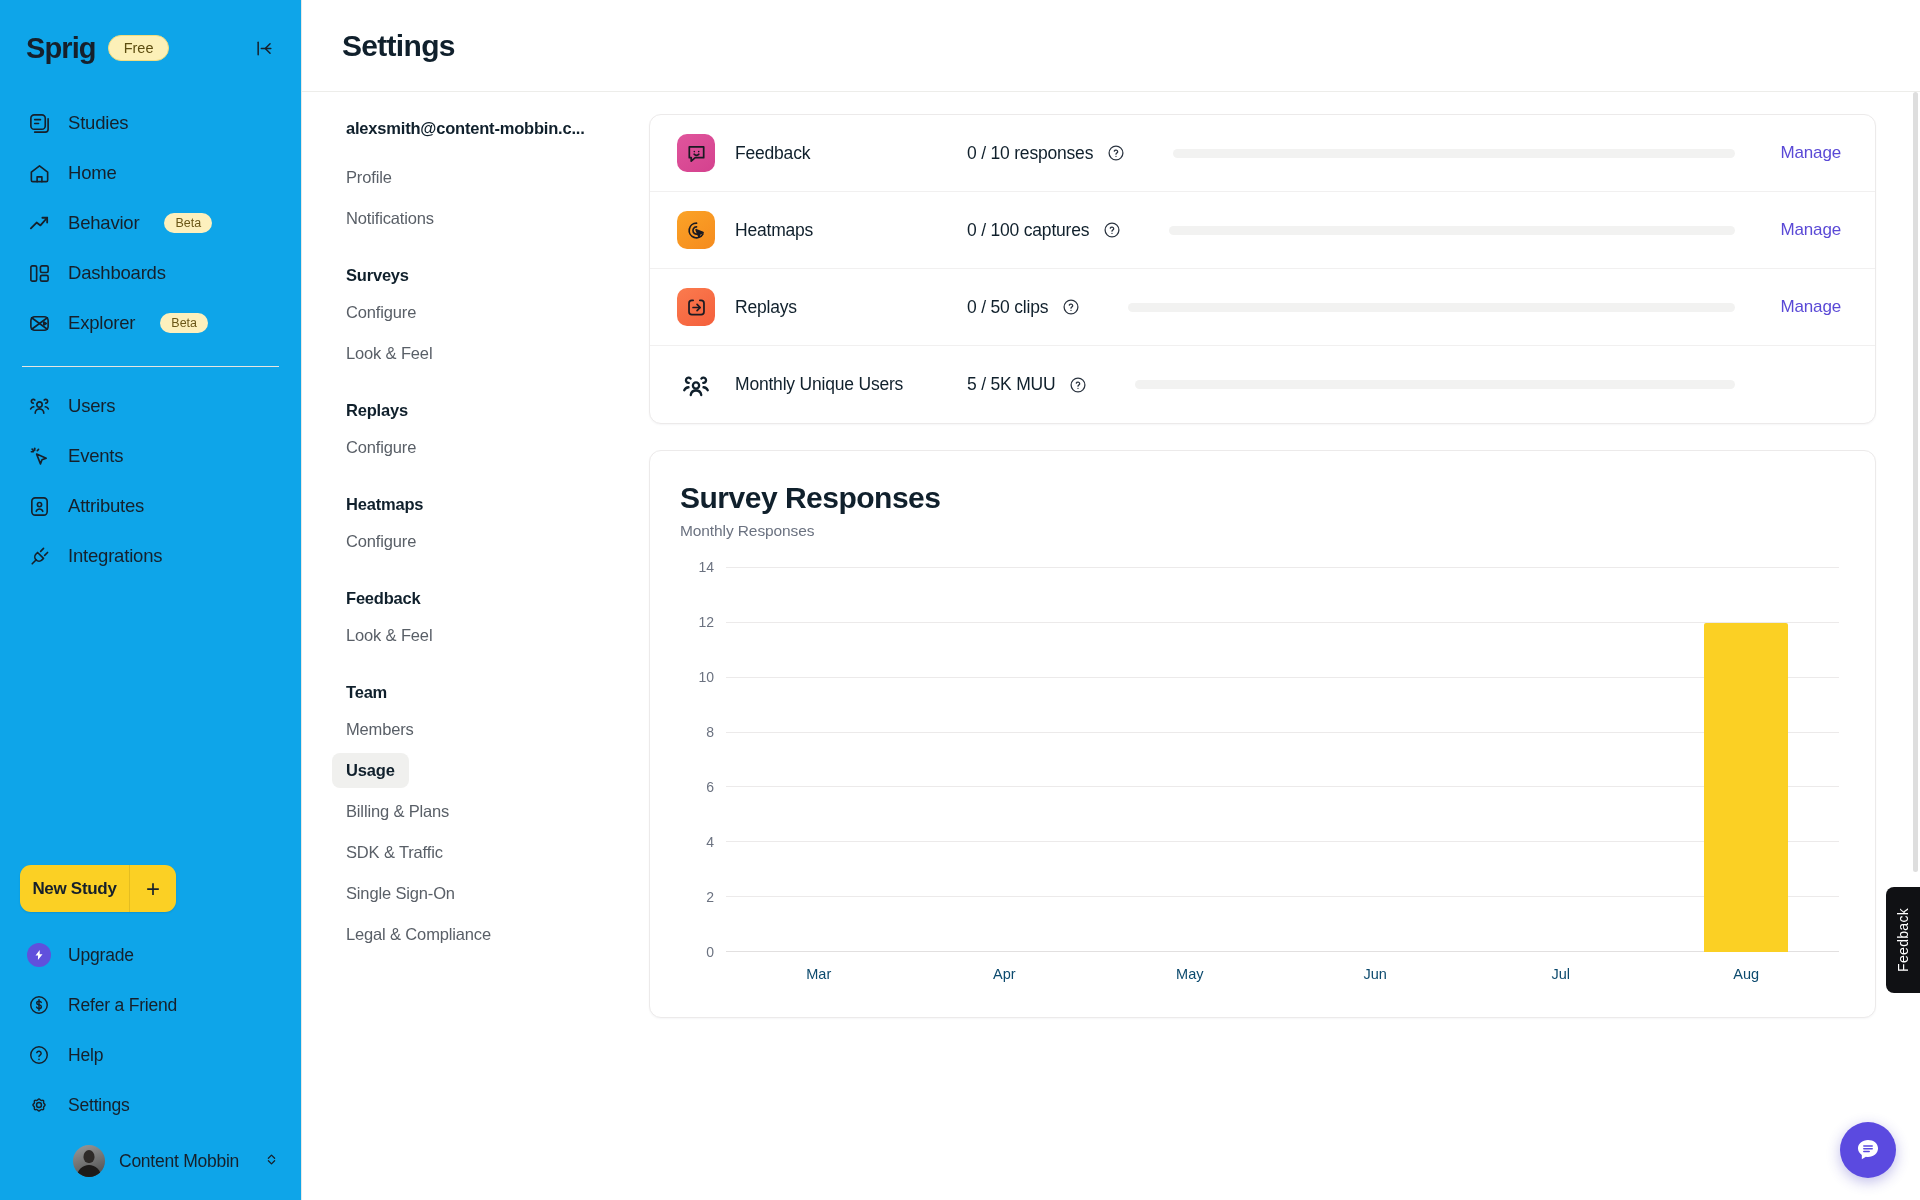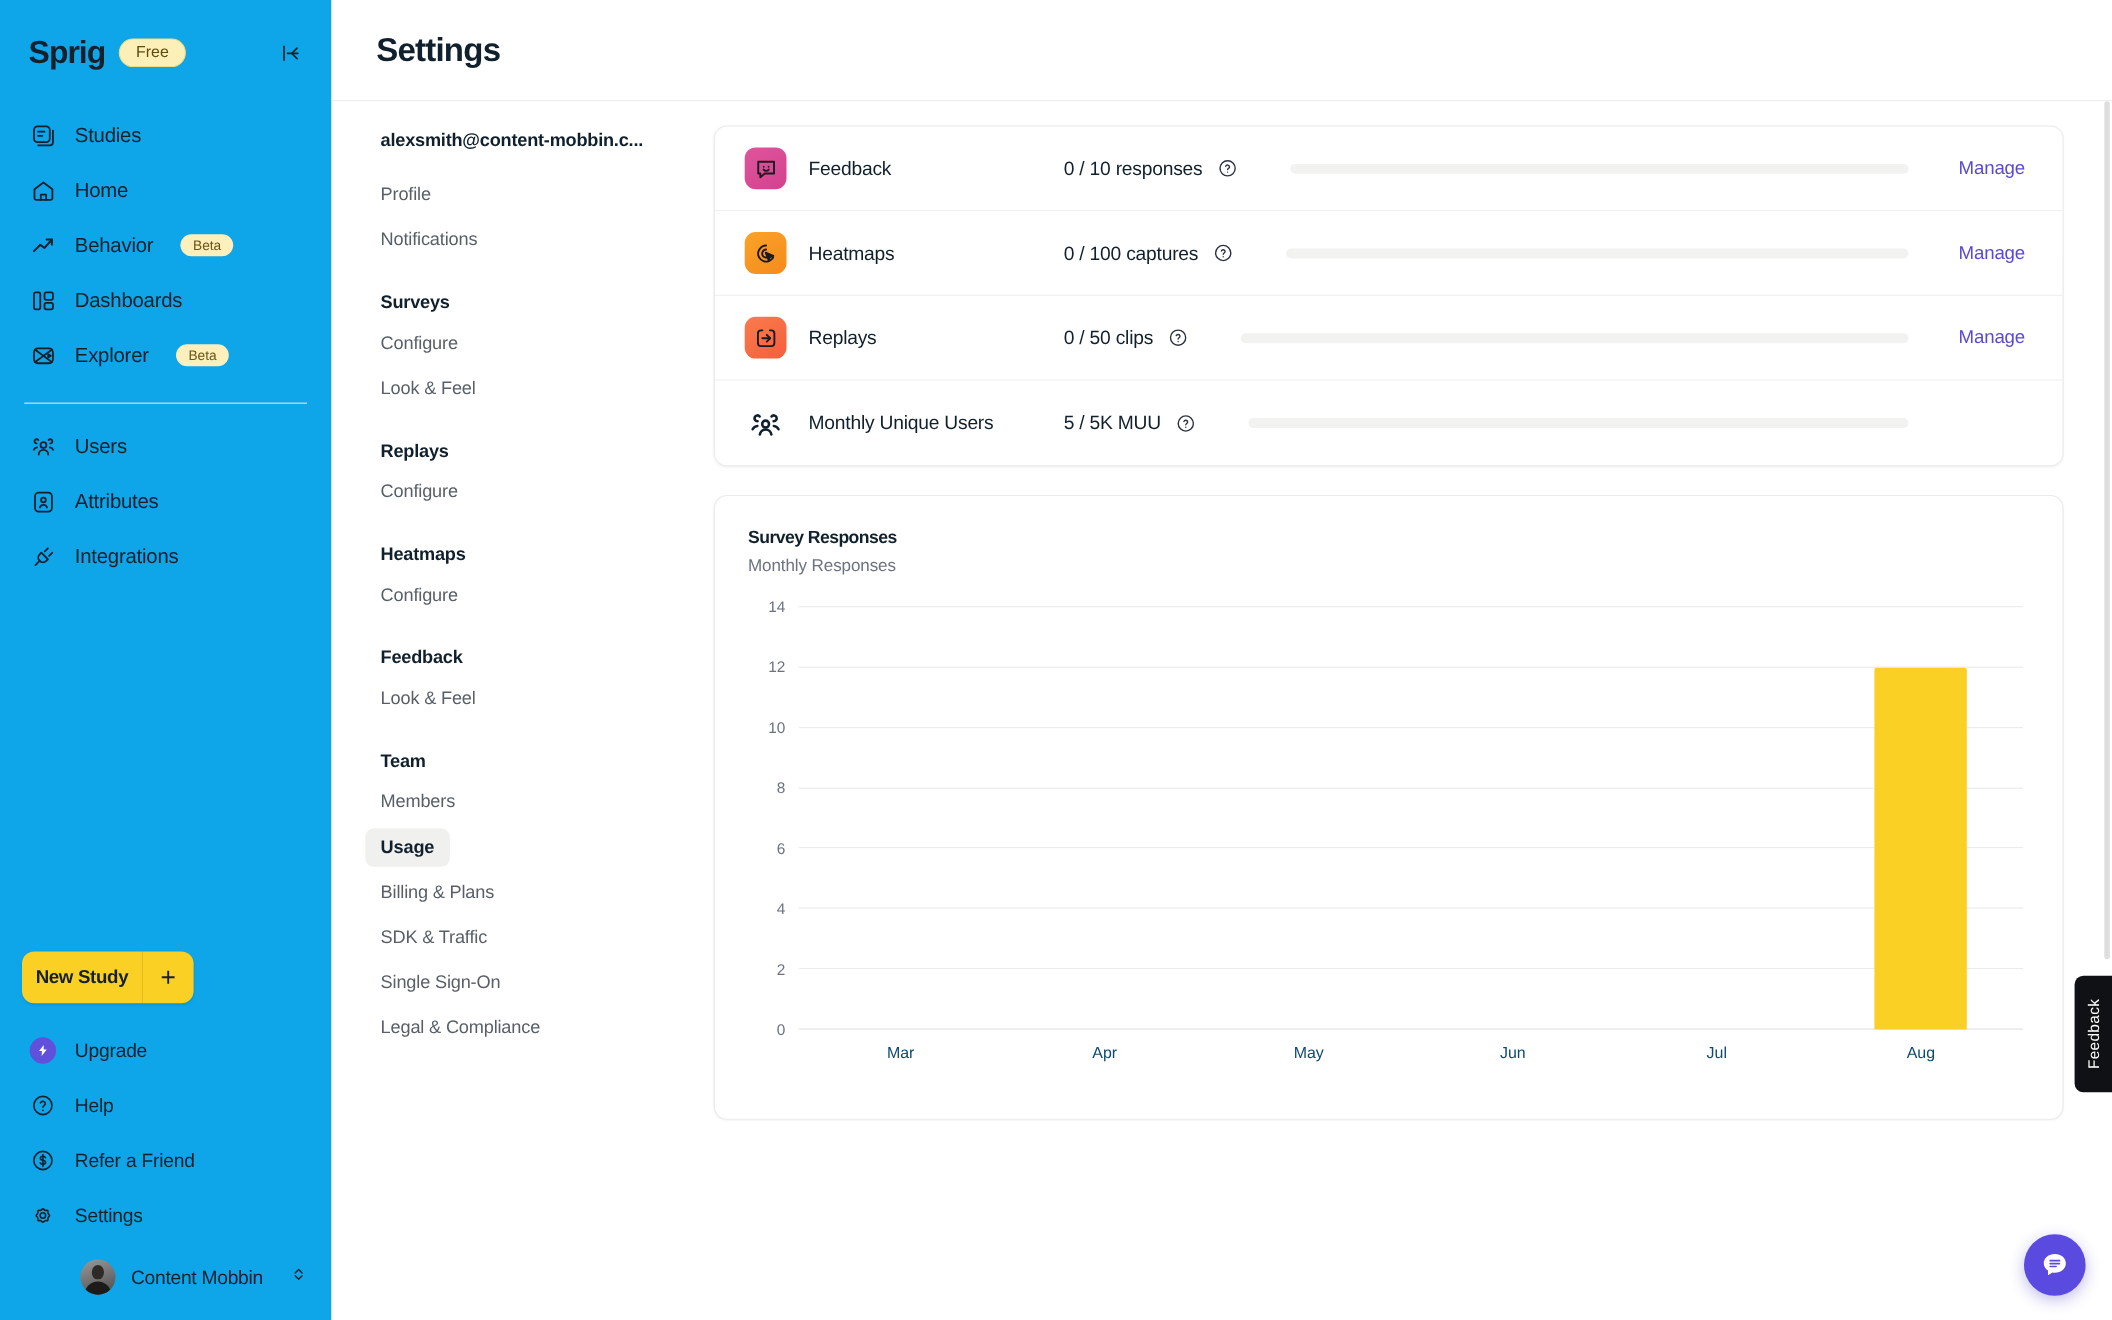--- a/index.html
+++ b/index.html
@@ -172,21 +172,21 @@
   .u-fill { height: 100%; border-radius: 6px; background: #fbd024; width: 0%; }
   .u-manage {
     font-size: 17px; color: #5a49d6; font-weight: 500;
     cursor: pointer; white-space: nowrap; width: 76px; text-align: right;
     letter-spacing: -0.15px;
   }
   .u-manage.empty { visibility: hidden; }
 
   
   .chart-card { padding: 30px 32px 0 30px; height: 568px; }
-  .chart-title { font-size: 16px; font-weight: 700; color: #10202c; letter-spacing: -0.5px; }
+  .chart-title { font-size: 30px; font-weight: 700; color: #10202c; letter-spacing: -0.5px; }
   .chart-sub { font-size: 15.5px; color: #6b7280; margin-top: 7px; letter-spacing: -0.1px; }
   .plot {
     position: relative; margin-top: 28px;
     height: 420px;
   }
   .plot-inner { position: absolute; left: 46px; right: 4px; top: 0; bottom: 36px; }
   .gridline {
     position: absolute; left: 0; right: 0; height: 1px;
     background: #eceaea;
   }
@@ -324,20 +324,32 @@
               <path d="M7.5 19a4.5 4.5 0 0 1 9 0"></path>
             <path d="M5.5 8.5a2 2 0 1 1 1.6-3.2"></path>
               <path d="M2.8 14.5a4 4 0 0 1 3.2-2.2"></path>
             <path d="M18.5 8.5a2 2 0 1 0-1.6-3.2"></path>
               <path d="M21.2 14.5a4 4 0 0 0-3.2-2.2"></path>
           </svg>
         </span>
         <span class="nav-label">Users</span>
       </div>
 
+      <div class="nav-item">
+        <span class="nav-ico">
+          <svg width="23" height="23" viewBox="0 0 24 24" fill="none" stroke="#16202b" stroke-width="1.7" stroke-linecap="round" stroke-linejoin="round">
+            <path d="M9 9.5l10 4.2-4.4 1.6-1.6 4.4z"></path>
+            <line x1="7" y1="3.5" x2="7" y2="5.6"></line>
+              <line x1="3.5" y1="7" x2="5.6" y2="7"></line>
+            <line x1="4.3" y1="4.3" x2="5.8" y2="5.8"></line>
+              <line x1="11" y1="4.6" x2="9.7" y2="6"></line>
+          </svg>
+        </span>
+        <span class="nav-label">Events</span>
+      </div>
 
       <div class="nav-item">
         <span class="nav-ico">
           <svg width="23" height="23" viewBox="0 0 24 24" fill="none" stroke="#16202b" stroke-width="1.7" stroke-linecap="round" stroke-linejoin="round">
             <rect x="4" y="3" width="16" height="18" rx="3.5"></rect>
               <circle cx="12" cy="10" r="2.2"></circle>
               <path d="M8.6 17a3.6 3.6 0 0 1 6.8 0"></path>
           </svg>
         </span>
         <span class="nav-label">Attributes</span>
@@ -366,47 +378,47 @@
 
     <div class="foot-item">
       <span class="nav-ico">
         <span class="up-badge">
           <svg width="12" height="12" viewBox="0 0 24 24" fill="#ffffff">
               <path d="M13.5 2 5 13h5.2L9.8 22 19 10.4h-5.6z"></path>
             </svg>
         </span>
       </span>
       <span class="foot-label">Upgrade</span>
+    </div>
+
+    <div class="foot-item">
+      <span class="nav-ico">
+        <svg width="22" height="22" viewBox="0 0 24 24" fill="none" stroke="#16202b" stroke-width="1.6" stroke-linecap="round" stroke-linejoin="round">
+          <circle cx="12" cy="12" r="9"></circle>
+            <path d="M14.5 9.2a2.6 2.6 0 0 0-2.5-1.4c-1.5 0-2.5.8-2.5 2s1 1.7 2.5 2 2.6.8 2.6 2-1.1 2-2.6 2a2.7 2.7 0 0 1-2.6-1.5"></path>
+            <line x1="12" y1="6.2" x2="12" y2="17.8"></line>
+        </svg>
+      </span>
+      <span class="foot-label">Refer a Friend</span>
     </div>
 
     <div class="foot-item">
       <span class="nav-ico">
         <svg width="22" height="22" viewBox="0 0 24 24" fill="none" stroke="#16202b" stroke-width="1.6" stroke-linecap="round" stroke-linejoin="round">
           <circle cx="12" cy="12" r="9"></circle>
             <path d="M9.6 9.4a2.5 2.5 0 0 1 4.8.8c0 1.7-2.4 2-2.4 3.5"></path>
             <circle cx="12" cy="16.8" r=".9" fill="#16202b" stroke="none"></circle>
         </svg>
       </span>
       <span class="foot-label">Help</span>
     </div>
 
     <div class="foot-item">
       <span class="nav-ico">
         <svg width="22" height="22" viewBox="0 0 24 24" fill="none" stroke="#16202b" stroke-width="1.6" stroke-linecap="round" stroke-linejoin="round">
-          <circle cx="12" cy="12" r="9"></circle>
-            <path d="M14.5 9.2a2.6 2.6 0 0 0-2.5-1.4c-1.5 0-2.5.8-2.5 2s1 1.7 2.5 2 2.6.8 2.6 2-1.1 2-2.6 2a2.7 2.7 0 0 1-2.6-1.5"></path>
-            <line x1="12" y1="6.2" x2="12" y2="17.8"></line>
-        </svg>
-      </span>
-      <span class="foot-label">Refer a Friend</span>
-    </div>
-
-    <div class="foot-item">
-      <span class="nav-ico">
-        <svg width="22" height="22" viewBox="0 0 24 24" fill="none" stroke="#16202b" stroke-width="1.6" stroke-linecap="round" stroke-linejoin="round">
           <path d="M12 3.2c1 0 1.3 1.2 2.2 1.5.9.4 1.9-.4 2.6.3s-.1 1.7.3 2.6c.3.9 1.5 1.2 1.5 2.2s-1.2 1.3-1.5 2.2c-.4.9.4 1.9-.3 2.6s-1.7-.1-2.6.3c-.9.3-1.2 1.5-2.2 1.5s-1.3-1.2-2.2-1.5c-.9-.4-1.9.4-2.6-.3s.1-1.7-.3-2.6c-.3-.9-1.5-1.2-1.5-2.2s1.2-1.3 1.5-2.2c.4-.9-.4-1.9.3-2.6s1.7.1 2.6-.3C10.7 4.4 11 3.2 12 3.2z" transform="translate(0 2.2)"></path>
           <circle cx="12" cy="12" r="2.7"></circle>
         </svg>
       </span>
       <span class="foot-label">Settings</span>
     </div>
 
     <div class="account-row">
       <span class="avatar"></span>
       <span class="account-name">Content Mobbin</span>

